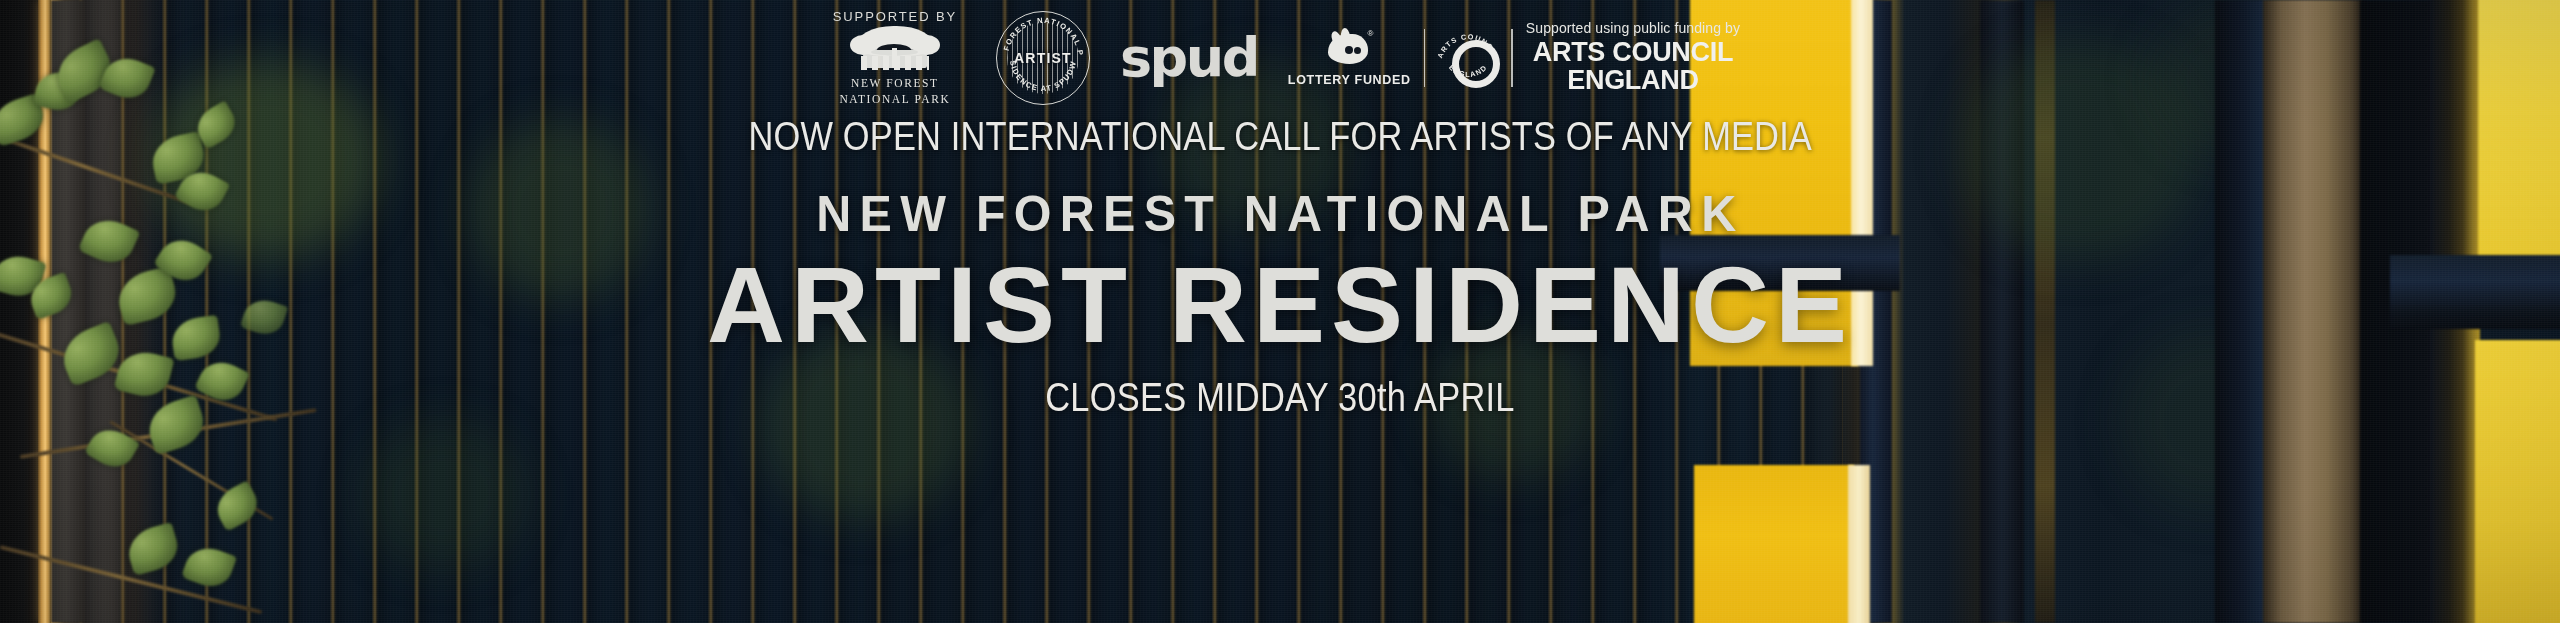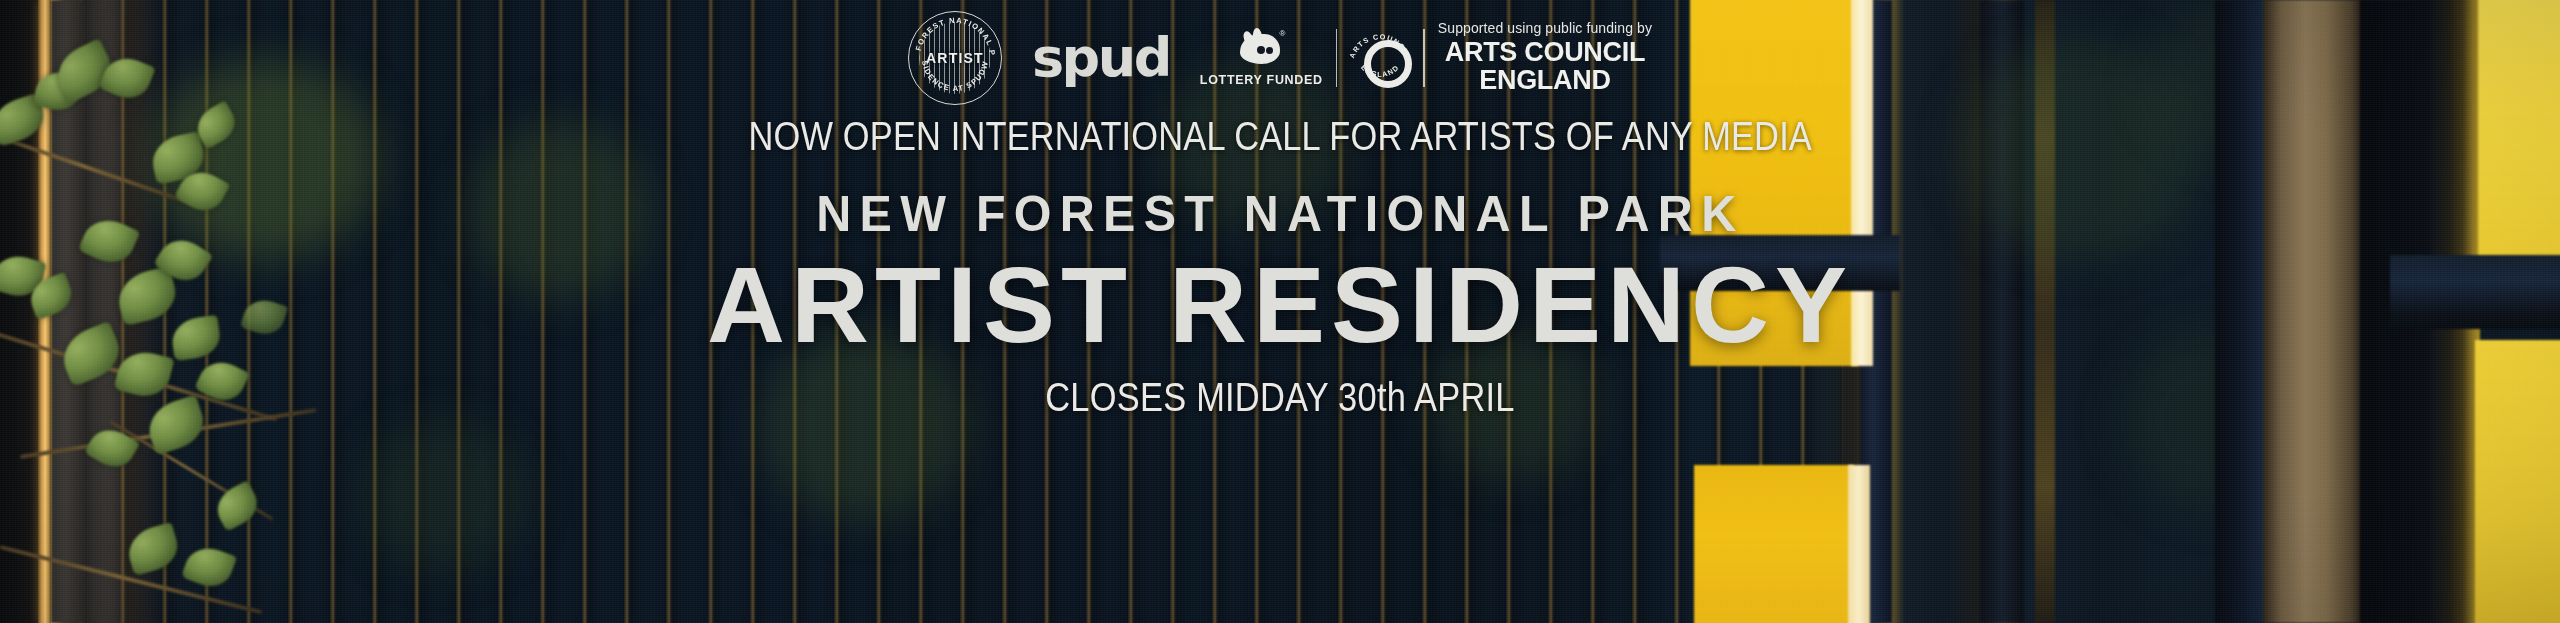--- a/index.html
+++ b/index.html
@@ -472,20 +472,34 @@
     </div>
 
     <div class="grain"></div>
     <div class="grade"></div>
   </div>
 
   <div class="content">
 
     <div class="logo-strip">
 
+      <div class="logo-block nfnp">
+        <div class="supported">SUPPORTED BY</div>
+        <div class="nfnp-mark">
+          <div class="nfnp-canopy"></div>
+          <div class="nfnp-dark"></div>
+          <div class="nfnp-trunk"></div>
+          <div class="nfnp-ponies"></div>
+          <div class="nfnp-foot"></div>
+        </div>
+        <div class="label">
+          <div>NEW FOREST</div>
+          <div>NATIONAL PARK</div>
+        </div>
+      </div>
 
       <div class="logo-block">
         <div class="roundel">
           <div class="roundel-inner"></div>
           <svg viewBox="0 0 92 92" aria-hidden="true">
             <defs>
               <path id="arcTop" d="M 11 46 A 35 35 0 0 1 81 46"></path>
               <path id="arcBot" d="M 13 46 A 33 33 0 0 0 79 46"></path>
             </defs>
             <text><textPath href="#arcTop" startOffset="50%" text-anchor="middle">NEW FOREST NATIONAL PARK</textPath></text>
@@ -532,17 +546,17 @@
           <div class="ace-big">ARTS COUNCIL</div>
           <div class="ace-big">ENGLAND</div>
         </div>
       </div>
     </div>
 
     <div class="kicker">NOW OPEN INTERNATIONAL CALL FOR ARTISTS OF ANY MEDIA</div>
 
     <div class="subhead">NEW FOREST NATIONAL PARK</div>
 
-    <div class="headline">ARTIST RESIDENCY</div>
+    <div class="headline">ARTIST RESIDENCE</div>
 
     <div class="closes">CLOSES MIDDAY 30th APRIL</div>
   </div>
 </div>
 
 </body></html>

